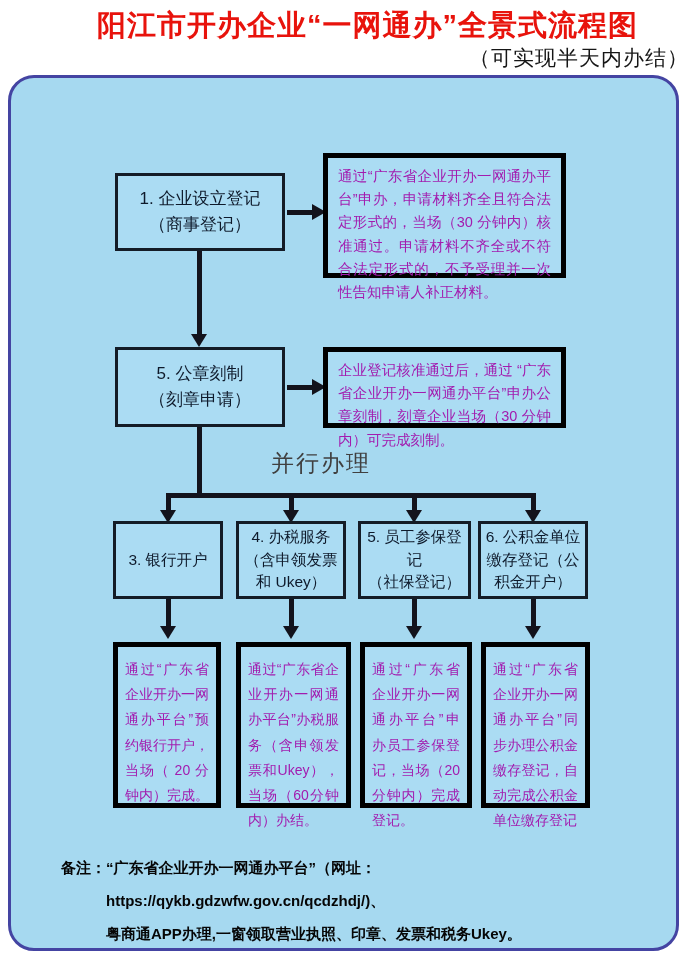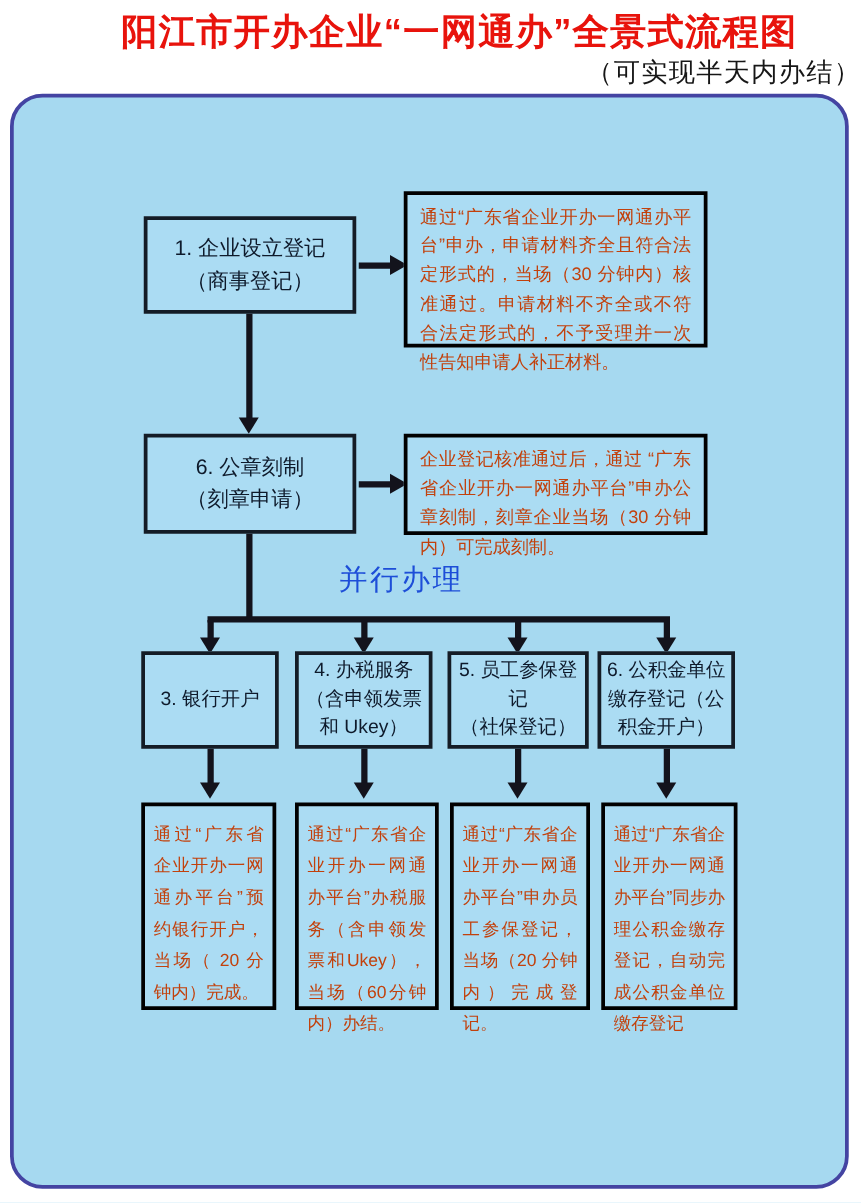--- a/index.html
+++ b/index.html
@@ -33,22 +33,22 @@
   .box2{left:104px;top:269px;width:170px;height:80px;}
   .hbox{top:443px;height:78px;}
   .hbox .lbl{font-size:15.5px;line-height:1.45;}
   .b3{left:102px;width:110px;justify-content:center;}
   .b4{left:225px;width:110px;}
   .b5{left:347px;width:113px;}
   .b6{left:467px;width:110px;}
   
   .nbox{
     position:absolute;box-sizing:border-box;
-    background:#abdcf3;border:3px solid #000000;
-    color:#c2410c;text-align:justify;
+    background:#abdcf3;border:5px solid #000000;
+    color:#a21caf;text-align:justify;
   }
   .note1{left:312px;top:75px;width:243px;height:125px;padding:7px 10px;font-size:14.5px;line-height:1.6;font-weight:500;}
   .note2{left:312px;top:269px;width:243px;height:81px;padding:7px 10px;font-size:14.5px;line-height:1.6;font-weight:500;}
   .dbox{top:564px;height:166px;padding:10px 7px;font-size:14px;line-height:1.8;font-weight:500;}
   .d3{left:102px;width:108px;}
   .d4{left:225px;width:115px;}
   .d5{left:349px;width:112px;}
   .d6{left:470px;width:109px;}
   
   .cline{position:absolute;background:#13131c;}
@@ -57,21 +57,21 @@
     border-top:8px solid transparent;border-bottom:8px solid transparent;
     border-left:14px solid #13131c;
   }
   .arrow-down{
     position:absolute;width:0;height:0;
     border-left:8px solid transparent;border-right:8px solid transparent;
     border-top:13px solid #13131c;
   }
   .parallel{
     position:absolute;left:222px;top:370px;width:176px;
-    text-align:center;font-size:23px;color:#1d4ed8;font-weight:500;letter-spacing:2px;
+    text-align:center;font-size:23px;color:#404040;font-weight:500;letter-spacing:2px;
   }
   
   .footer{
     position:absolute;left:50px;top:773px;width:590px;
     display:flex;color:#060606;font-weight:bold;font-size:15px;line-height:2.2;
   }
   .footer .flabel{flex:0 0 auto;white-space:nowrap;}
   .footer .fbody{flex:1 1 auto;}
 </style>
 </head>
@@ -87,21 +87,21 @@
 （商事登记）</span>
   </div>
   <div class="cline" style="left:276px;top:132px;width:28px;height:5px;"></div>
   <div class="arrow-right" style="left:301px;top:126px;"></div>
   <div class="nbox note1">通过“广东省企业开办一网通办平台”申办，申请材料齐全且符合法定形式的，当场（30 分钟内）核准通过。申请材料不齐全或不符合法定形式的，不予受理并一次性告知申请人补正材料。</div>
 
   <div class="cline" style="left:186px;top:173px;width:5px;height:84px;"></div>
   <div class="arrow-down" style="left:180px;top:256px;"></div>
 
   <div class="fbox box2">
-    <span class="lbl">6. 公章刻制
+    <span class="lbl">5. 公章刻制
 （刻章申请）</span>
   </div>
   <div class="cline" style="left:276px;top:307px;width:28px;height:5px;"></div>
   <div class="arrow-right" style="left:301px;top:301px;"></div>
   <div class="nbox note2">企业登记核准通过后，通过 “广东省企业开办一网通办平台”申办公章刻制，刻章企业当场（30 分钟内）可完成刻制。</div>
 
   <div class="cline" style="left:186px;top:349px;width:5px;height:69px;"></div>
   <div class="parallel">并行办理</div>
   <div class="cline" style="left:155px;top:415px;width:370px;height:5px;"></div>
 
@@ -139,14 +139,21 @@
   <div class="cline" style="left:401px;top:521px;width:5px;height:28px;"></div>
   <div class="arrow-down" style="left:395px;top:548px;"></div>
   <div class="cline" style="left:520px;top:521px;width:5px;height:28px;"></div>
   <div class="arrow-down" style="left:514px;top:548px;"></div>
 
   <div class="nbox dbox d3">通过“广东省企业开办一网通办平台”预约银行开户，当场（ 20 分钟内）完成。</div>
   <div class="nbox dbox d4">通过“广东省企业开办一网通办平台”办税服务（含申领发票和Ukey），当场（60分钟内）办结。</div>
   <div class="nbox dbox d5">通过“广东省企业开办一网通办平台”申办员工参保登记，当场（20 分钟内）完成登记。</div>
   <div class="nbox dbox d6">通过“广东省企业开办一网通办平台”同步办理公积金缴存登记，自动完成公积金单位缴存登记</div>
 
+  <div class="footer">
+    <span class="flabel">备注：</span>
+    <span class="fbody">
+      <span>“广东省企业开办一网通办平台”（网址：https://qykb.gdzwfw.gov.cn/qcdzhdj/)、</span><br>
+      <span>粤商通APP办理,一窗领取营业执照、印章、发票和税务Ukey。</span>
+    </span>
+  </div>
 
 </div>
 
 </body></html>

